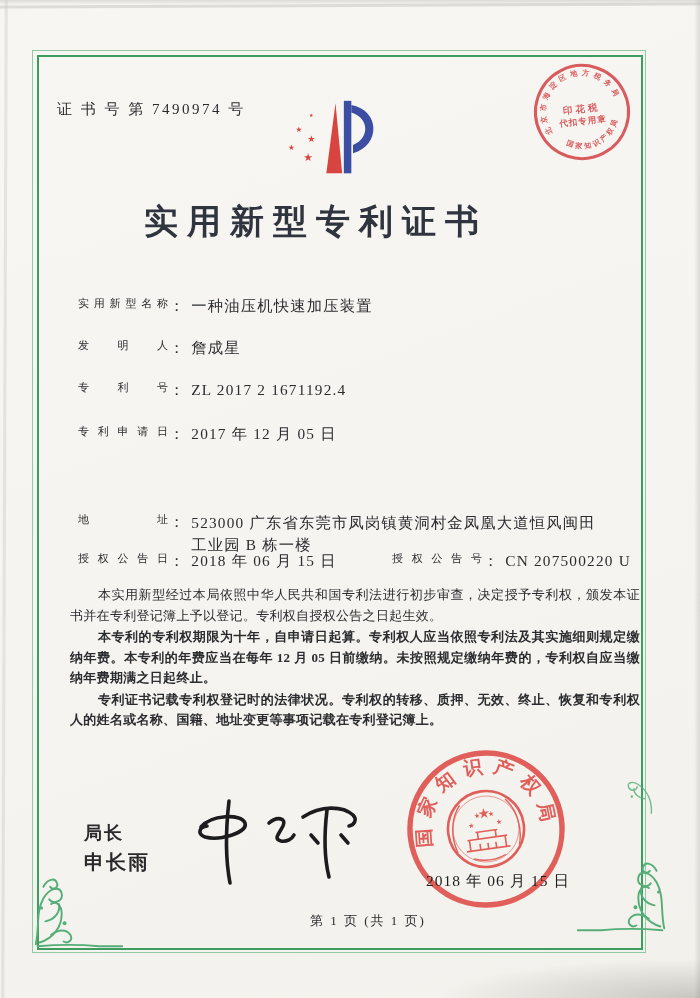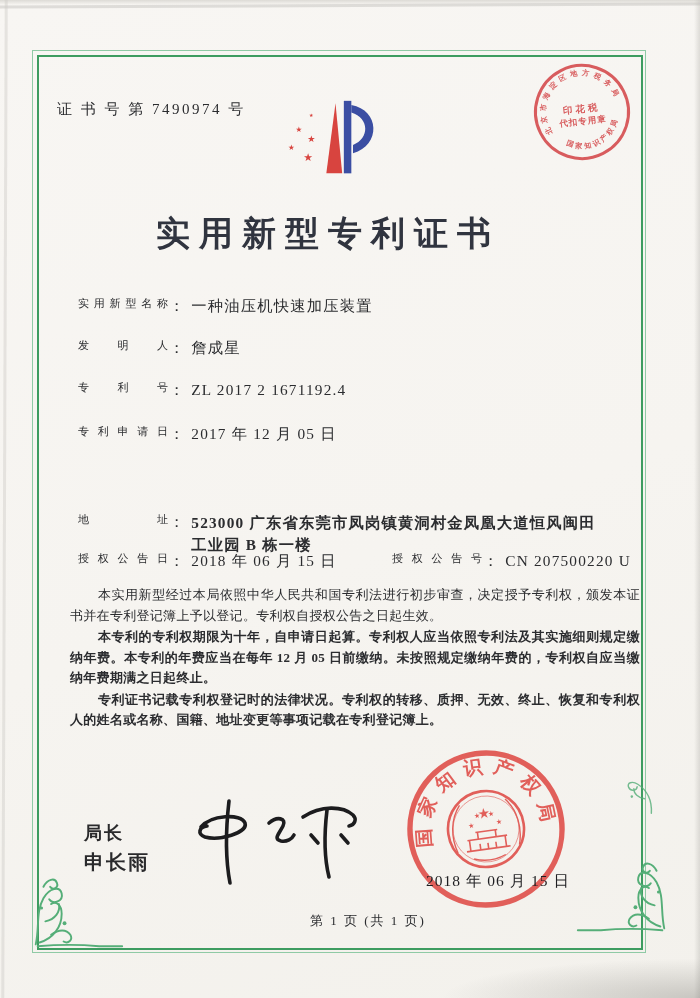--- a/index.html
+++ b/index.html
@@ -23,28 +23,28 @@
   .frame-inner{left:37px;top:55px;width:602px;height:891px;border:2.5px solid #3d9c60;}
   .flourish{position:absolute;width:96px;height:96px;}
   .fl-left{left:30px;top:858px;}
   .fl-right{left:574px;top:842px;transform:scaleX(-1);}
   .fl-right2{left:598px;top:760px;transform:scaleX(-1) rotate(12deg);width:60px;height:60px;opacity:.8;}
 
   .cert-no{position:absolute;left:57px;top:100px;font-size:15px;letter-spacing:2.5px;color:#2b2c2f;}
 
   .logo{position:absolute;left:283px;top:94px;width:100px;height:92px;}
 
-  .title{position:absolute;left:32px;top:199px;width:568px;margin:12px;text-align:center;
+  .title{position:absolute;left:32px;top:199px;width:568px;margin:0;text-align:center;
     font-size:34px;font-weight:bold;letter-spacing:9px;color:#30343f;}
 
   .field-row{position:absolute;left:78px;font-size:15.3px;color:#2b2c2f;white-space:nowrap;}
   .flabel{display:inline-block;width:90px;text-align:justify;text-align-last:justify;vertical-align:top;font-size:11px;}
   .fcolon{display:inline-block;margin:0 7px 0 1px;}
   .fvalue{letter-spacing:1.2px;}
-  .addr-lines{display:inline-block;vertical-align:top;letter-spacing:1.2px;line-height:22px;font-weight:bold;}
+  .addr-lines{display:inline-block;vertical-align:top;letter-spacing:1.2px;line-height:22px;}
   .row-1{top:296px;} .row-2{top:338px;} .row-3{top:380px;} .row-4{top:424px;}
   .row-5{top:465px;} .row-6{top:512px;} .row-7a{top:551px;} .row-7b{top:551px;left:392px;}
 
   .body-text{position:absolute;left:70px;top:585px;width:570px;font-size:13px;line-height:20.5px;
     color:#2b2c2f;text-align:justify;letter-spacing:.3px;}
   .body-text p{margin:0 0 1px 0;text-indent:2.15em;}
   .body-text p + p{margin-top:0;font-weight:bold;}
 
   .sig-title{position:absolute;left:84px;top:821px;font-size:18px;font-weight:bold;letter-spacing:2px;color:#2a2a2c;}
   .sig-name{position:absolute;left:84px;top:849px;font-size:20px;font-weight:bold;letter-spacing:2px;color:#2a2a2c;}

